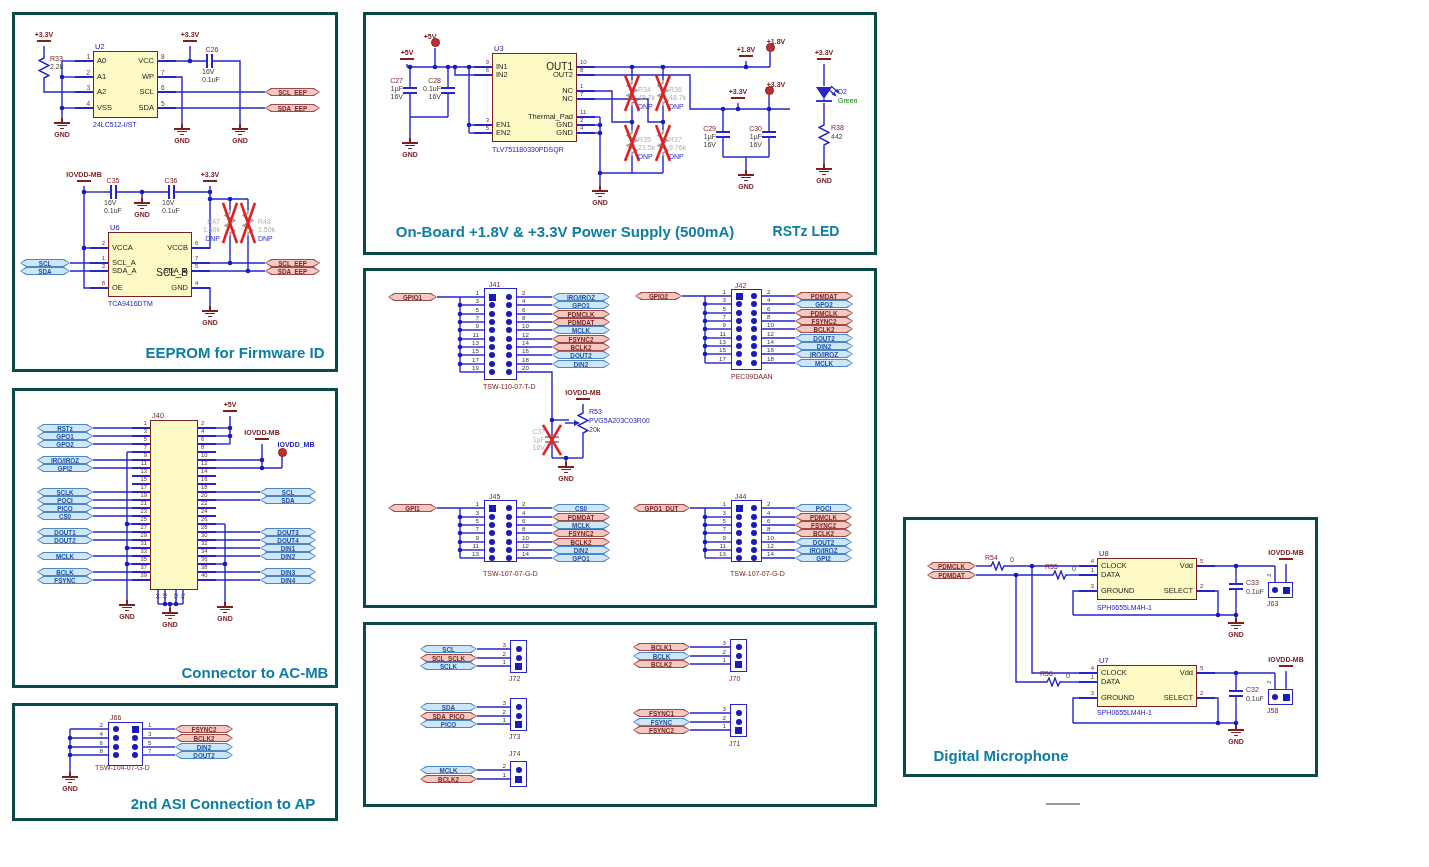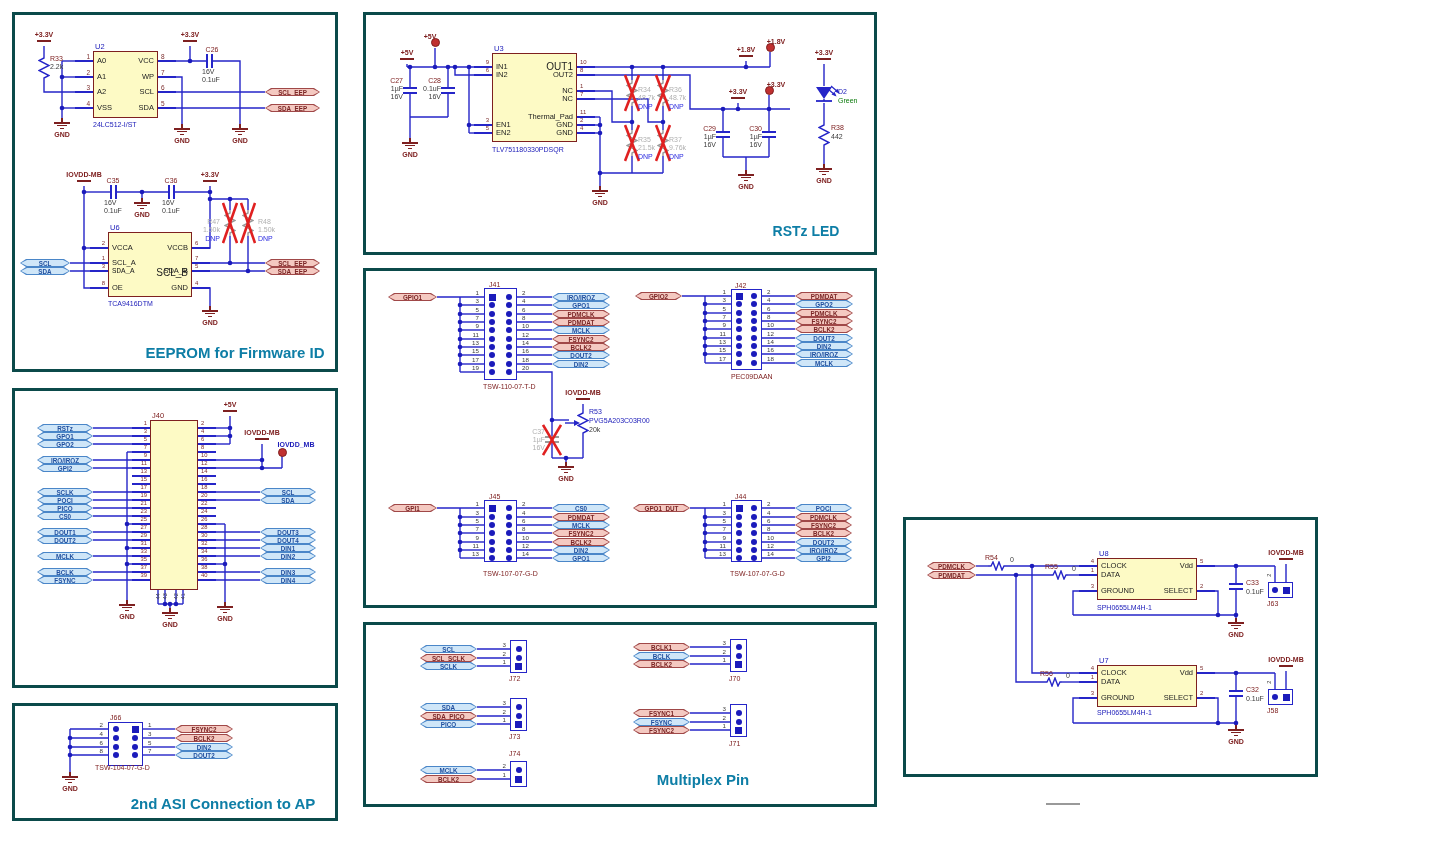--- a/index.html
+++ b/index.html
@@ -424,21 +424,21 @@
     <div class="abs nowrap" style="top: 224px; font-size: 7.5px; color: rgb(26, 26, 184); line-height: 8.5px; left: 110px;">U6</div>
     <div class="abs nowrap" style="top: 300px; font-size: 7px; color: rgb(26, 26, 184); line-height: 8px; left: 108px;">TCA9416DTM</div>
     <div class="abs" style="left: 90px; top: 247.3px; width: 18px; height: 1.4px; background: rgb(37, 37, 200);"></div>
     <div class="abs nowrap" style="top: 240px; font-size: 6px; color: rgb(124, 46, 46); line-height: 7px; left: 85px; width: 20px; text-align: right;">2</div>
     <div class="abs nowrap" style="top: 243.5px; font-size: 7.5px; color: rgb(34, 34, 34); line-height: 8px; left: 112px;">VCCA</div>
     <div class="abs" style="left: 90px; top: 262.3px; width: 18px; height: 1.4px; background: rgb(37, 37, 200);"></div>
     <div class="abs nowrap" style="top: 255px; font-size: 6px; color: rgb(124, 46, 46); line-height: 7px; left: 85px; width: 20px; text-align: right;">1</div>
     <div class="abs nowrap" style="top: 258.5px; font-size: 7.5px; color: rgb(34, 34, 34); line-height: 8px; left: 112px;">SCL_A</div>
     <div class="abs" style="left: 90px; top: 270.3px; width: 18px; height: 1.4px; background: rgb(37, 37, 200);"></div>
     <div class="abs nowrap" style="top: 263px; font-size: 6px; color: rgb(124, 46, 46); line-height: 7px; left: 85px; width: 20px; text-align: right;">3</div>
-    <div class="abs nowrap" style="top: 266.5px; font-size: 7.5px; color: rgb(34, 34, 34); line-height: 8px; left: 112px; font-family: Liberation Mono, monospace;">SDA_A</div>
+    <div class="abs nowrap" style="top: 266.5px; font-size: 7.5px; color: rgb(34, 34, 34); line-height: 8px; left: 112px;">SDA_A</div>
     <div class="abs" style="left: 90px; top: 287.3px; width: 18px; height: 1.4px; background: rgb(37, 37, 200);"></div>
     <div class="abs nowrap" style="top: 280px; font-size: 6px; color: rgb(124, 46, 46); line-height: 7px; left: 85px; width: 20px; text-align: right;">8</div>
     <div class="abs nowrap" style="top: 283.5px; font-size: 7.5px; color: rgb(34, 34, 34); line-height: 8px; left: 112px;">OE</div>
     <div class="abs" style="left: 192px; top: 247.3px; width: 18px; height: 1.4px; background: rgb(37, 37, 200);"></div>
     <div class="abs nowrap" style="top: 240px; font-size: 6px; color: rgb(124, 46, 46); line-height: 7px; left: 195px; width: 20px;">6</div>
     <div class="abs nowrap" style="top: 243.5px; font-size: 7.5px; color: rgb(34, 34, 34); line-height: 8px; left: 128px; width: 60px; text-align: right;">VCCB</div>
     <div class="abs" style="left: 192px; top: 262.3px; width: 18px; height: 1.4px; background: rgb(37, 37, 200);"></div>
     <div class="abs nowrap" style="top: 255px; font-size: 6px; color: rgb(124, 46, 46); line-height: 7px; left: 195px; width: 20px;">7</div>
     <div class="abs nowrap" style="top: 269px; font-size: 10px; color: rgb(34, 34, 34); line-height: 8px; left: 128px; width: 60px; text-align: right;">SCL_B</div>
     <div class="abs" style="left: 192px; top: 270.3px; width: 18px; height: 1.4px; background: rgb(37, 37, 200);"></div>
@@ -703,20 +703,21 @@
     <div class="abs" style="left: 195px; top: 614.5px; width: 60px; text-align: center; font-size: 7px; font-weight: bold; color: rgb(126, 32, 32); line-height: 8px;">GND</div>
     <div class="abs" style="left: 169.3px; top: 608px; width: 1.4px; height: 4px; background: rgb(126, 32, 32);"></div>
     <div class="abs" style="left: 162px; top: 612px; width: 16px; height: 1.6px; background: rgb(126, 32, 32);"></div>
     <div class="abs" style="left: 165px; top: 614.8px; width: 10px; height: 1.6px; background: rgb(126, 32, 32);"></div>
     <div class="abs" style="left: 167.8px; top: 617.6px; width: 4.4px; height: 1.6px; background: rgb(126, 32, 32);"></div>
     <div class="abs" style="left: 140px; top: 620.5px; width: 60px; text-align: center; font-size: 7px; font-weight: bold; color: rgb(126, 32, 32); line-height: 8px;">GND</div>
     <div class="abs nowrap" style="top: 593px; font-size: 5.5px; color: rgb(58, 58, 58); line-height: 6.5px; width: 14px; left: 151px; text-align: center; transform: rotate(-90deg);">44</div>
     <div class="abs nowrap" style="top: 593px; font-size: 5.5px; color: rgb(58, 58, 58); line-height: 6.5px; width: 14px; left: 158px; text-align: center; transform: rotate(-90deg);">43</div>
     <div class="abs nowrap" style="top: 593px; font-size: 5.5px; color: rgb(58, 58, 58); line-height: 6.5px; width: 14px; left: 169px; text-align: center; transform: rotate(-90deg);">42</div>
     <div class="abs nowrap" style="top: 593px; font-size: 5.5px; color: rgb(58, 58, 58); line-height: 6.5px; width: 14px; left: 176px; text-align: center; transform: rotate(-90deg);">41</div>
+    <div class="abs nowrap" style="left: 5px; top: 665px; width: 500px; text-align: center; font-size: 15px; font-weight: bold; color: rgb(14, 126, 166); line-height: 16px;">Connector to AC-MB</div>
     <div class="abs" style="left: 108px; top: 722px; width: 35px; height: 44px; background: rgb(255, 255, 255); border: 1.3px solid rgb(37, 37, 200);"></div>
     <div class="abs" style="left: 113px; top: 726px; width: 6px; height: 6px; border-radius: 50%; background: rgb(27, 27, 187);"></div>
     <div class="abs" style="left: 131.5px; top: 725.5px; width: 7px; height: 7px; background: rgb(27, 27, 187);"></div>
     <div class="abs" style="left: 83px; top: 721px; width: 20px; text-align: right; font-size: 6.2px; color: rgb(58, 58, 58); line-height: 7px;">2</div>
     <div class="abs" style="left: 148px; top: 721px; width: 20px; font-size: 6.2px; color: rgb(58, 58, 58); line-height: 7px;">1</div>
     <div class="abs" style="left: 113px; top: 735px; width: 6px; height: 6px; border-radius: 50%; background: rgb(27, 27, 187);"></div>
     <div class="abs" style="left: 132px; top: 735px; width: 6px; height: 6px; border-radius: 50%; background: rgb(27, 27, 187);"></div>
     <div class="abs" style="left: 83px; top: 730px; width: 20px; text-align: right; font-size: 6.2px; color: rgb(58, 58, 58); line-height: 7px;">4</div>
     <div class="abs" style="left: 148px; top: 730px; width: 20px; font-size: 6.2px; color: rgb(58, 58, 58); line-height: 7px;">3</div>
     <div class="abs" style="left: 113px; top: 744px; width: 6px; height: 6px; border-radius: 50%; background: rgb(27, 27, 187);"></div>
@@ -895,20 +896,21 @@
       <path fill="none" stroke="#2525c8" stroke-width="1.4" d="M6 0 L6 3 L1 5.5 L11 10.5 L1 15.5 L11 20.5 L6 23 L6 26"></path>
     </svg>
     <div class="abs nowrap" style="top: 124px; font-size: 7px; color: rgb(126, 32, 32); line-height: 8px; left: 831px;">R38</div>
     <div class="abs nowrap" style="top: 133px; font-size: 7px; color: rgb(58, 58, 58); line-height: 8px; left: 831px;">442</div>
     <div class="abs" style="left: 823.3px; top: 164px; width: 1.4px; height: 4px; background: rgb(126, 32, 32);"></div>
     <div class="abs" style="left: 816px; top: 168px; width: 16px; height: 1.6px; background: rgb(126, 32, 32);"></div>
     <div class="abs" style="left: 819px; top: 170.8px; width: 10px; height: 1.6px; background: rgb(126, 32, 32);"></div>
     <div class="abs" style="left: 821.8px; top: 173.6px; width: 4.4px; height: 1.6px; background: rgb(126, 32, 32);"></div>
     <div class="abs" style="left: 794px; top: 176.5px; width: 60px; text-align: center; font-size: 7px; font-weight: bold; color: rgb(126, 32, 32); line-height: 8px;">GND</div>
     <div class="abs nowrap" style="top: 224px; font-size: 14px; color: rgb(14, 126, 166); line-height: 15px; font-weight: bold; left: 656px; width: 300px; text-align: center;">RSTz LED</div>
+    <div class="abs nowrap" style="left: 315px; top: 224px; width: 500px; text-align: center; font-size: 15px; font-weight: bold; color: rgb(14, 126, 166); line-height: 16px;">On-Board +1.8V &amp; +3.3V Power Supply (500mA)</div>
     <div class="abs" style="left: 484px; top: 288px; width: 33px; height: 92px; background: rgb(255, 255, 255); border: 1.3px solid rgb(37, 37, 200);"></div>
     <div class="abs" style="left: 488.5px; top: 293.5px; width: 7px; height: 7px; background: rgb(27, 27, 187);"></div>
     <div class="abs" style="left: 506px; top: 294px; width: 6px; height: 6px; border-radius: 50%; background: rgb(27, 27, 187);"></div>
     <div class="abs" style="left: 459px; top: 289px; width: 20px; text-align: right; font-size: 6.2px; color: rgb(58, 58, 58); line-height: 7px;">1</div>
     <div class="abs" style="left: 522px; top: 289px; width: 20px; font-size: 6.2px; color: rgb(58, 58, 58); line-height: 7px;">2</div>
     <div class="abs" style="left: 489px; top: 302px; width: 6px; height: 6px; border-radius: 50%; background: rgb(27, 27, 187);"></div>
     <div class="abs" style="left: 506px; top: 302px; width: 6px; height: 6px; border-radius: 50%; background: rgb(27, 27, 187);"></div>
     <div class="abs" style="left: 459px; top: 297px; width: 20px; text-align: right; font-size: 6.2px; color: rgb(58, 58, 58); line-height: 7px;">3</div>
     <div class="abs" style="left: 522px; top: 297px; width: 20px; font-size: 6.2px; color: rgb(58, 58, 58); line-height: 7px;">4</div>
     <div class="abs" style="left: 489px; top: 311px; width: 6px; height: 6px; border-radius: 50%; background: rgb(27, 27, 187);"></div>
@@ -1353,21 +1355,20 @@
     <div class="abs" style="left: 633px; top: 718px; width: 57px; height: 8px; background: rgb(74, 134, 200); clip-path: polygon(0px 50%, 6px 0px, calc(100% - 6px) 0px, 100% 50%, calc(100% - 6px) 100%, 6px 100%);">
       <div class="abs" style="inset: 1px; background: rgb(207, 230, 248); clip-path: polygon(0px 50%, 6px 0px, calc(100% - 6px) 0px, 100% 50%, calc(100% - 6px) 100%, 6px 100%); display: flex; align-items: center; justify-content: center;">
         <span style="font-size: 6.3px; font-weight: bold; white-space: nowrap; color: rgb(31, 78, 158);">FSYNC</span>
       </div>
     </div>
     <div class="abs" style="left: 633px; top: 726px; width: 57px; height: 8px; background: rgb(160, 72, 72); clip-path: polygon(0px 50%, 6px 0px, calc(100% - 6px) 0px, 100% 50%, calc(100% - 6px) 100%, 6px 100%);">
       <div class="abs" style="inset: 1px; background: rgb(244, 201, 193); clip-path: polygon(0px 50%, 6px 0px, calc(100% - 6px) 0px, 100% 50%, calc(100% - 6px) 100%, 6px 100%); display: flex; align-items: center; justify-content: center;">
         <span style="font-size: 6.3px; font-weight: bold; white-space: nowrap; color: rgb(122, 37, 37);">FSYNC2</span>
       </div>
     </div>
-    <div class="abs nowrap" style="left: 453px; top: 772px; width: 500px; text-align: center; font-size: 15px; font-weight: bold; color: rgb(14, 126, 166); line-height: 16px;">Multiplex Pin</div>
     <div class="abs" style="left: 927px; top: 562px; width: 49px; height: 8px; background: rgb(160, 72, 72); clip-path: polygon(0px 50%, 6px 0px, calc(100% - 6px) 0px, 100% 50%, calc(100% - 6px) 100%, 6px 100%);">
       <div class="abs" style="inset: 1px; background: rgb(244, 201, 193); clip-path: polygon(0px 50%, 6px 0px, calc(100% - 6px) 0px, 100% 50%, calc(100% - 6px) 100%, 6px 100%); display: flex; align-items: center; justify-content: center;">
         <span style="font-size: 6.3px; font-weight: bold; white-space: nowrap; color: rgb(122, 37, 37);">PDMCLK</span>
       </div>
     </div>
     <div class="abs" style="left: 927px; top: 571px; width: 49px; height: 8px; background: rgb(160, 72, 72); clip-path: polygon(0px 50%, 6px 0px, calc(100% - 6px) 0px, 100% 50%, calc(100% - 6px) 100%, 6px 100%);">
       <div class="abs" style="inset: 1px; background: rgb(244, 201, 193); clip-path: polygon(0px 50%, 6px 0px, calc(100% - 6px) 0px, 100% 50%, calc(100% - 6px) 100%, 6px 100%); display: flex; align-items: center; justify-content: center;">
         <span style="font-size: 6.3px; font-weight: bold; white-space: nowrap; color: rgb(122, 37, 37);">PDMDAT</span>
       </div>
     </div>
@@ -1448,13 +1449,14 @@
     <div class="abs nowrap" style="top: 707px; font-size: 7px; color: rgb(126, 32, 32); line-height: 8px; left: 1267px;">J58</div>
     <div class="abs nowrap" style="top: 679px; font-size: 5.5px; color: rgb(58, 58, 58); line-height: 6.5px; width: 14px; left: 1262px; text-align: center; transform: rotate(-90deg);">2</div>
     <div class="abs" style="left: 1279px; top: 665px; width: 14px; height: 2px; background: rgb(126, 32, 32);"></div>
     <div class="abs nowrap" style="left: 1226px; top: 656px; width: 120px; text-align: center; font-size: 7px; font-weight: bold; color: rgb(126, 32, 32); line-height: 8px;">IOVDD-MB</div>
     <div class="abs" style="left: 1235.3px; top: 725px; width: 1.4px; height: 4px; background: rgb(126, 32, 32);"></div>
     <div class="abs" style="left: 1228px; top: 729px; width: 16px; height: 1.6px; background: rgb(126, 32, 32);"></div>
     <div class="abs" style="left: 1231px; top: 731.8px; width: 10px; height: 1.6px; background: rgb(126, 32, 32);"></div>
     <div class="abs" style="left: 1233.8px; top: 734.6px; width: 4.4px; height: 1.6px; background: rgb(126, 32, 32);"></div>
     <div class="abs" style="left: 1206px; top: 737.5px; width: 60px; text-align: center; font-size: 7px; font-weight: bold; color: rgb(126, 32, 32); line-height: 8px;">GND</div>
     <div class="abs" style="left: 1046px; top: 803px; width: 34px; height: 1.5px; background: rgb(153, 153, 153);"></div>
+    <div class="abs nowrap" style="left: 751px; top: 748px; width: 500px; text-align: center; font-size: 15px; font-weight: bold; color: rgb(14, 126, 166); line-height: 16px;">Digital Microphone</div>
   </div>
 
 </body></html>

